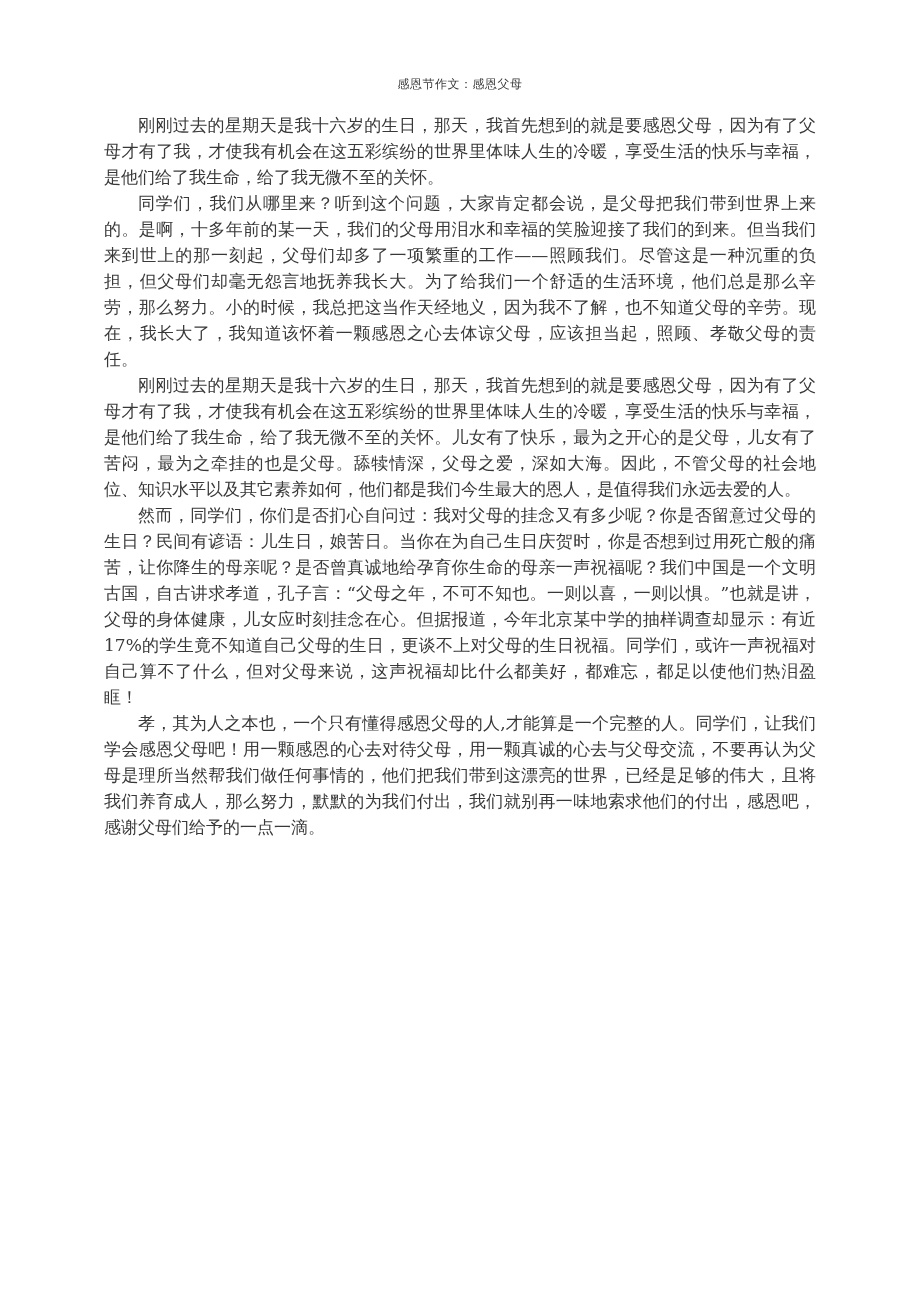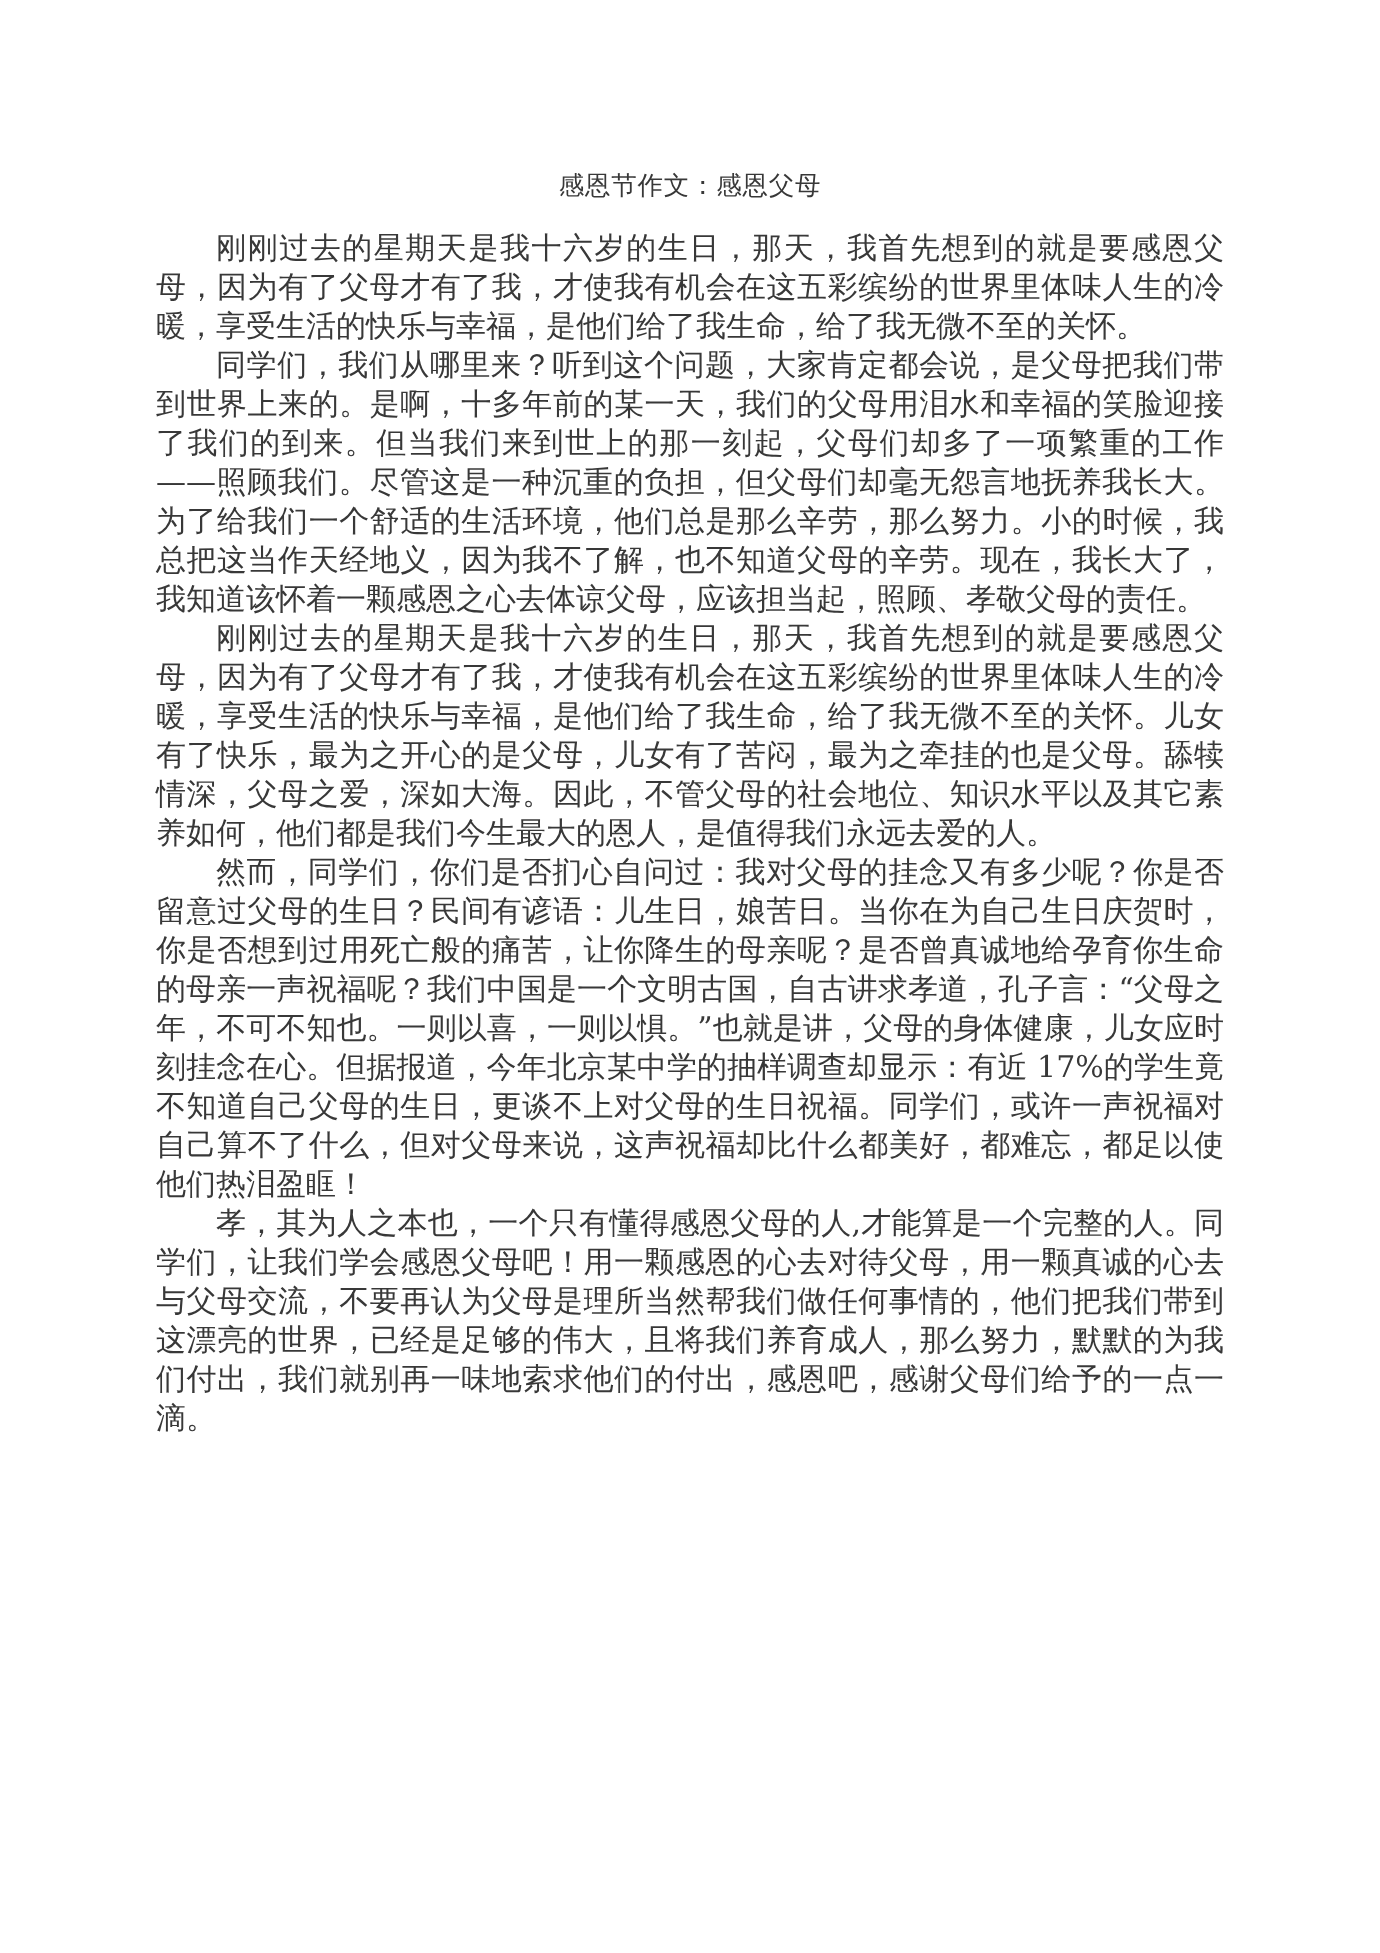--- a/index.html
+++ b/index.html
@@ -11,31 +11,31 @@
   }
   .page {
     position: relative;
     width: 920px;
     height: 1302px;
     background: #ffffff;
     font-family: "DejaVu Serif", "Liberation Serif", serif;
     color: #383838;
   }
   .doc-title {
-    margin-top: 112px;
+    margin-top: 72px;
     text-align: center;
-    font-size: 17px;
+    font-size: 12px;
     line-height: 24px;
     font-weight: normal;
     letter-spacing: 0.5px;
   }
   .essay-body {
     margin: 16px 60px 0 104px;
     width: 712px;
-    font-size: 20px;
+    font-size: 17px;
     line-height: 26px;
     text-align: justify;
     text-justify: inter-ideograph;
   }
   .essay-body p {
     text-indent: 2em;
     margin: 0;
     word-break: break-all;
   }
   .doc-footer {

